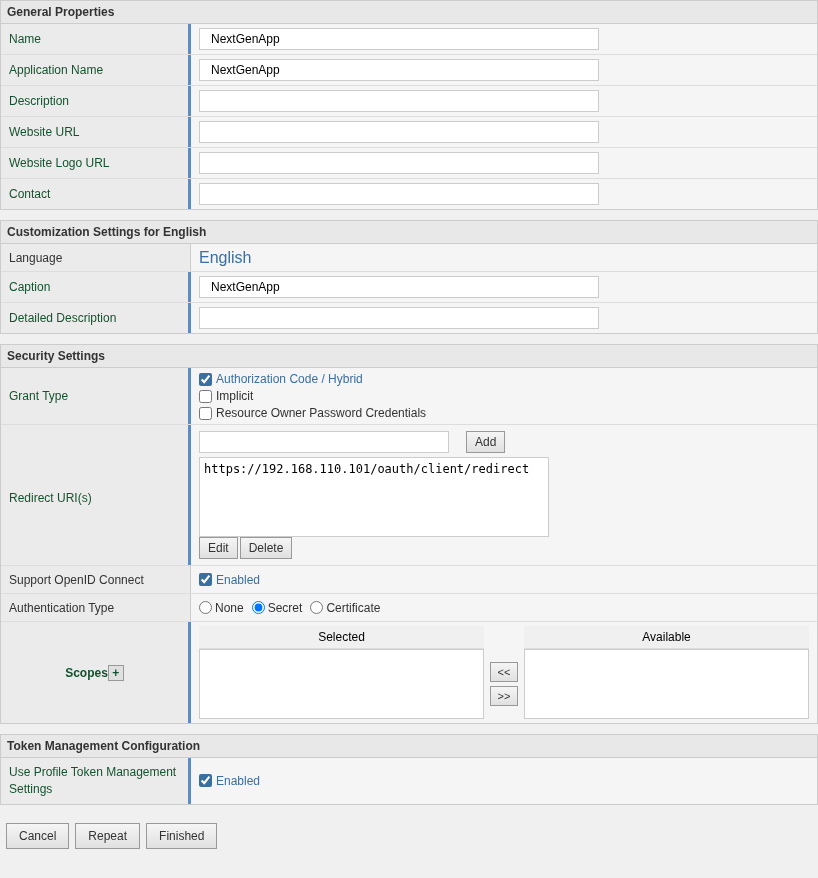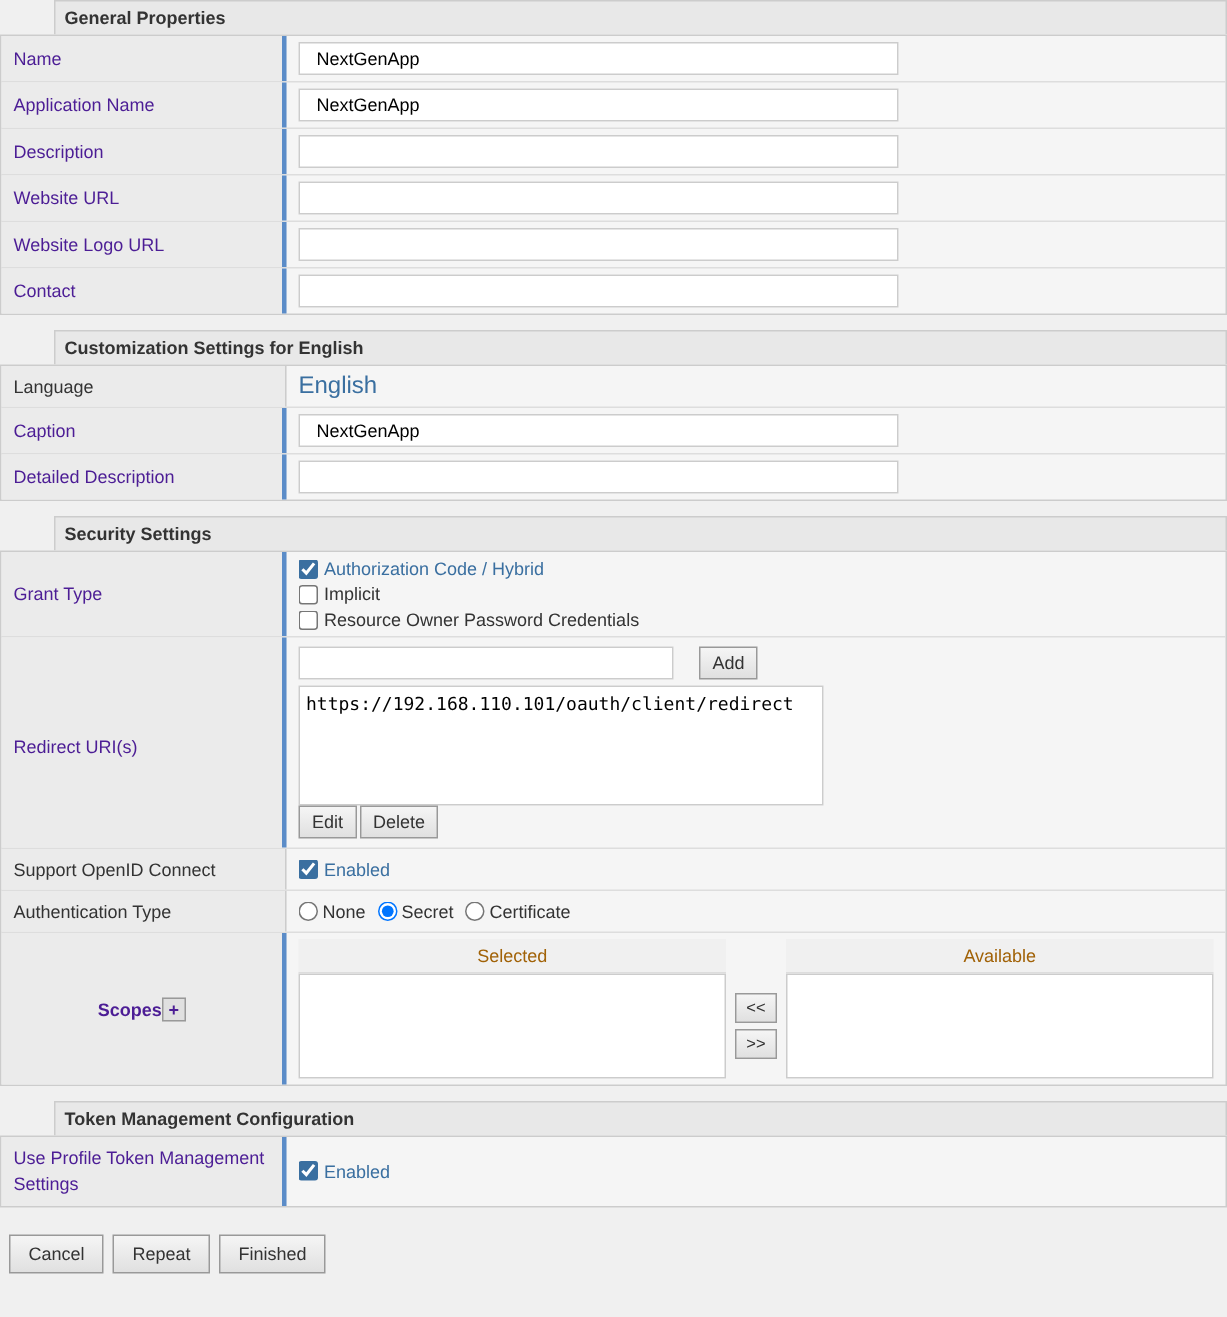--- a/index.html
+++ b/index.html
@@ -18,40 +18,39 @@
       margin-bottom: 10px;
     }
     .section-header {
       background: #e8e8e8;
       border: 1px solid #ccc;
       border-bottom: none;
       padding: 4px 6px;
       font-weight: bold;
       font-size: 12px;
       color: #333;
-      margin-left: 36px;
     }
     .section-body {
       border: 1px solid #ccc;
       background: #f5f5f5;
     }
     .form-row {
       display: flex;
       align-items: center;
       border-bottom: 1px solid #ddd;
       min-height: 28px;
     }
     .form-row:last-child {
       border-bottom: none;
     }
     .form-label {
       width: 190px;
       min-width: 190px;
       padding: 4px 8px;
-      color: #4c1d95;
+      color: #14532d;
       font-size: 12px;
       background: #ebebeb;
       border-right: 3px solid #5b8cc8;
       align-self: stretch;
       display: flex;
       align-items: center;
     }
     .form-label.no-border {
       border-right: 1px solid #ccc;
       color: #333;
@@ -143,21 +142,21 @@
     }
     .scopes-header {
       display: flex;
       width: 100%;
     }
     .scopes-col-header {
       flex: 1;
       text-align: center;
       padding: 4px;
       font-size: 12px;
-      color: #a16207;
+      color: #000000;
       background: #f0f0f0;
       border-bottom: 1px solid #ddd;
     }
     .scopes-col-header-spacer {
       width: 40px;
     }
     .scopes-body {
       display: flex;
       align-items: center;
     }

